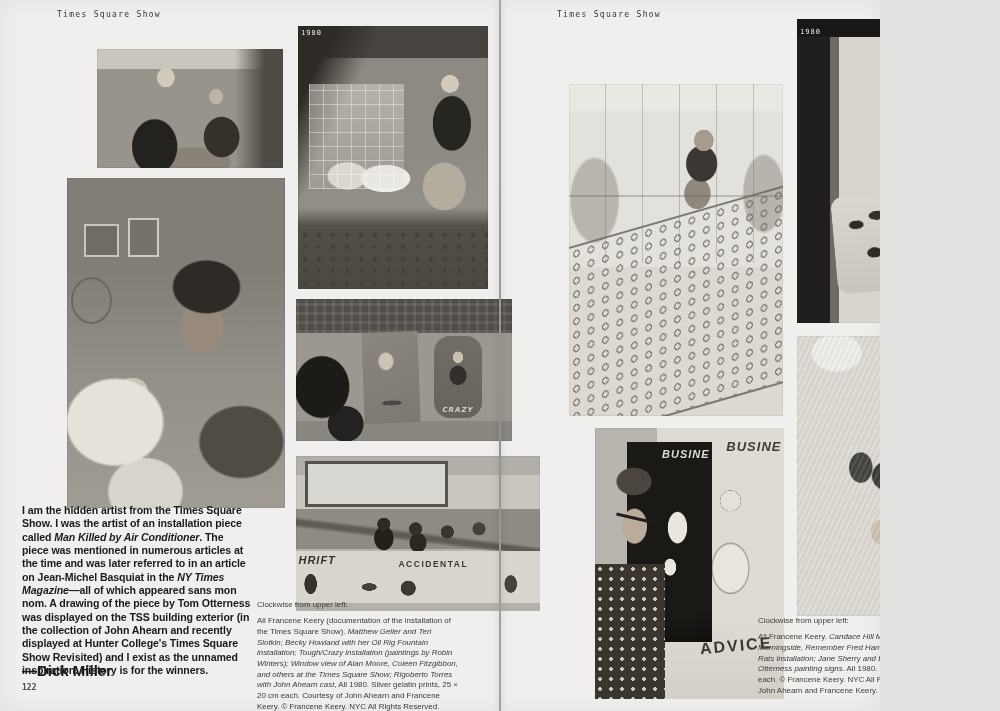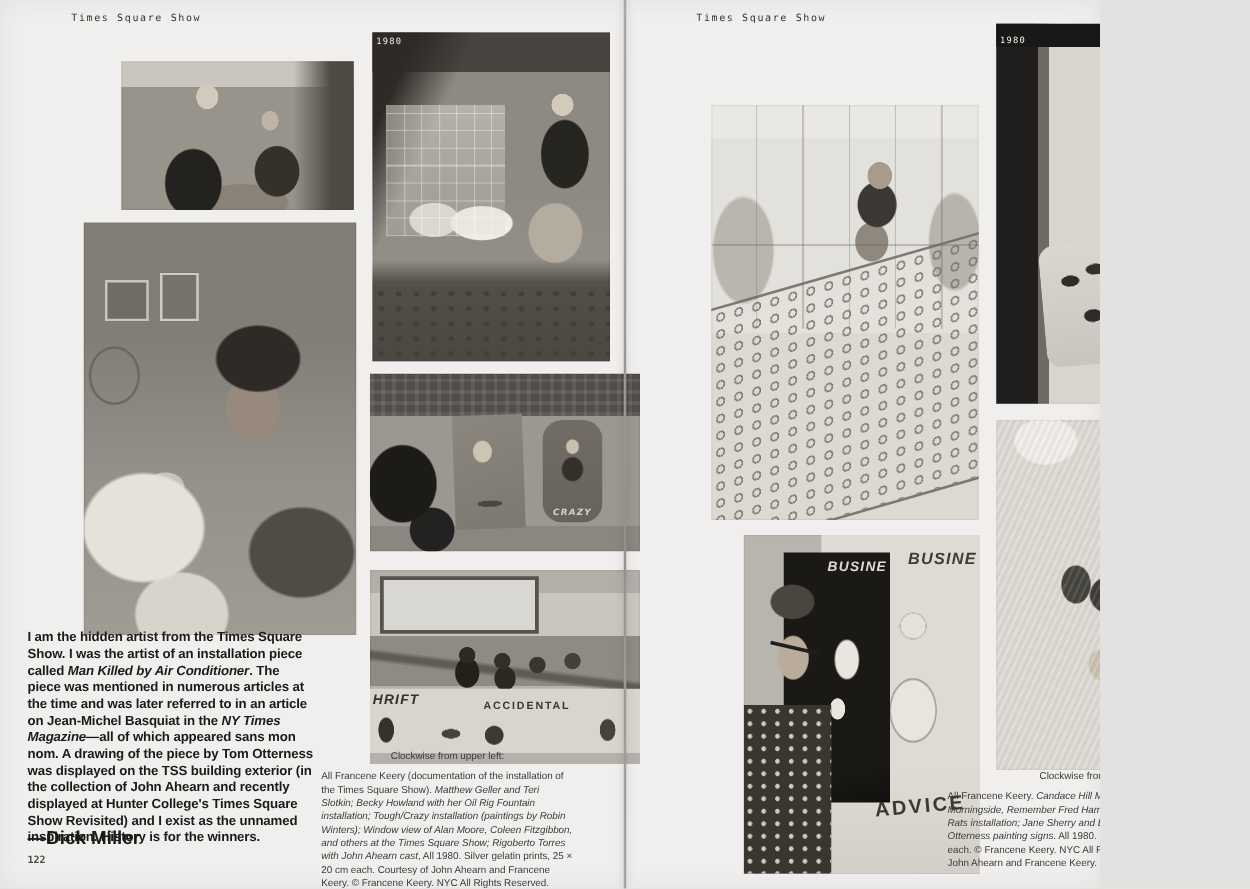--- a/index.html
+++ b/index.html
@@ -77,21 +77,21 @@
     color:#d8d2c6;letter-spacing:1px;}
   
   .p5{left:256px;top:440px;width:216px;height:155px;background-image:
     radial-gradient(9px at 36% 44%,#2c2a26 70%,transparent 75%),
     radial-gradient(9px at 49% 47%,#33302b 70%,transparent 75%),
     radial-gradient(9px at 62% 49%,#3a362f 70%,transparent 75%),
     radial-gradient(9px at 75% 47%,#45413a 70%,transparent 75%),
     radial-gradient(16px 20px at 36% 53%,#232019 58%,transparent 63%),
     radial-gradient(14px 16px at 50% 56%,#2b2822 58%,transparent 63%),
     linear-gradient(7deg,transparent 45%,#5f5b55 47% 49%,transparent 51%),
-    linear-gradient(180deg,#b2afa9 0 12%,#c9c6c0 12% 34%,#8e8a84 34% 60%,#b5b2ab 60% 100%);}
+    linear-gradient(180deg,#b2afa9 0 12%,#c9c6c0 12% 34%,#8e8a84 34% 60%,#b5b2ab 60% 100%); padding-left: 28px;}
   .p5-win{left:5%;top:5%;width:56%;height:26%;background:#d9d7d2;box-shadow:0 0 0 3px #56534d;}
   .p5-banner{left:0;top:61%;width:100%;height:39%;background-image:
     radial-gradient(10px 16px at 6% 55%,#35322c 60%,transparent 65%),
     radial-gradient(12px 6px at 30% 60%,#45423c 60%,transparent 65%),
     radial-gradient(12px 12px at 46% 62%,#3c3933 60%,transparent 65%),
     radial-gradient(10px 14px at 88% 55%,#45423c 60%,transparent 65%),
     linear-gradient(180deg,#d8d5ce 0 86%,#b5b1aa 86% 100%);}
   .p5-thrift{left:1%;top:6%;font:700 italic 11px "Liberation Sans",sans-serif;color:#33302a;letter-spacing:1px;}
   .p5-accidental{left:42%;top:14%;font:700 8.5px "Liberation Sans",sans-serif;color:#3a372f;letter-spacing:1.5px;}
   
@@ -161,21 +161,21 @@
   .p9-hair{left:3%;top:8%;width:32%;height:26%;background:radial-gradient(28px 22px at 55% 45%,#4a463f 60%,transparent 65%);}
   .p9-glasses{left:11%;top:33%;width:21%;height:0;border-top:3px solid #211f1c;transform:rotate(13deg);}
 
   
   .essay{position:absolute;left:22px;top:504px;width:229px;margin:0;
     font-weight:700;font-size:10.6px;line-height:13.35px;letter-spacing:-.1px;color:#1a1a18;}
   .essay em,.byline{font-style:normal;}
   .essay em{font-style:italic;}
   .byline{position:absolute;left:22px;top:662px;font-weight:700;font-size:15px;color:#1a1a18;}
   .cap{position:absolute;font-size:7.9px;line-height:10.7px;color:#3b3b39;margin:0;}
-  .cap .lead{display:block;margin-bottom:5.5px;text-align:center;}
+  .cap .lead{display:block;margin-bottom:5.5px;}
   .cap em{font-style:italic;}
   .cap-left{left:257px;top:600px;width:202px;}
   .cap-right{left:758px;top:616px;width:238px;}
 </style>
 </head>
 <body>
 
 <div class="spread">
 
   <section class="page">

